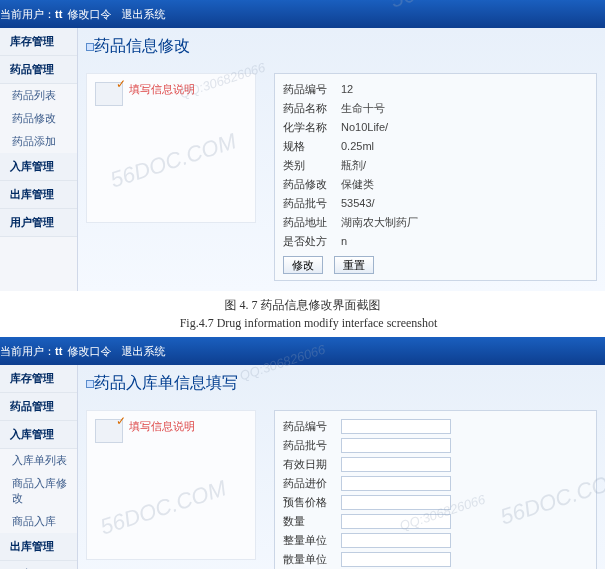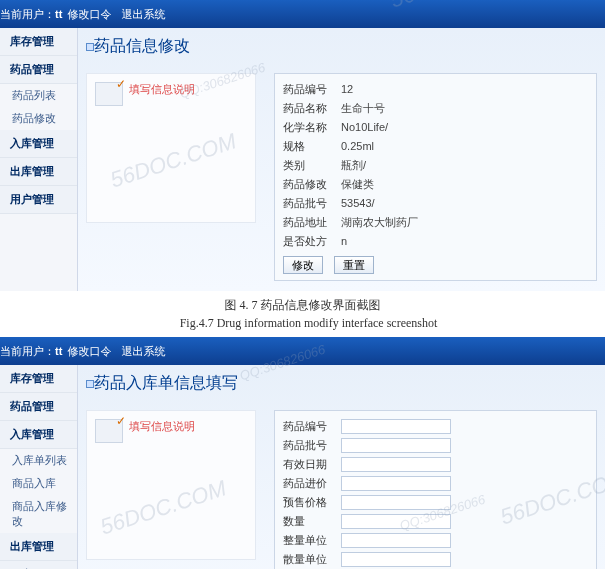--- a/index.html
+++ b/index.html
@@ -40,20 +40,21 @@
     <b>tt</b>
     &nbsp;<a>修改口令</a>
     &nbsp;&nbsp;<a>退出系统</a>
   </div>
   <div class="body">
     <div class="sidebar">
       <div class="hdr">库存管理</div>
       <div class="hdr">药品管理</div>
       <div class="item">药品列表</div>
       <div class="item">药品修改</div>
+      <div class="item">药品添加</div>
       <div class="hdr">入库管理</div>
       <div class="hdr">出库管理</div>
       <div class="hdr">用户管理</div>
     </div>
     <div class="main">
       <div class="panel-title">
         <span class="sq"></span>
         <span>药品信息修改</span>
       </div>
       <div class="content">
@@ -121,22 +122,22 @@
     <b>tt</b>
     &nbsp;<a>修改口令</a>
     &nbsp;&nbsp;<a>退出系统</a>
   </div>
   <div class="body">
     <div class="sidebar">
       <div class="hdr">库存管理</div>
       <div class="hdr">药品管理</div>
       <div class="hdr">入库管理</div>
       <div class="item">入库单列表</div>
+      <div class="item">商品入库修改</div>
       <div class="item">商品入库</div>
-      <div class="item">商品入库修改</div>
       <div class="hdr">出库管理</div>
       <div class="hdr">用户管理</div>
     </div>
     <div class="main">
       <div class="panel-title">
         <span class="sq"></span>
         <span>药品入库单信息填写</span>
       </div>
       <div class="content">
         <div class="leftblock">

